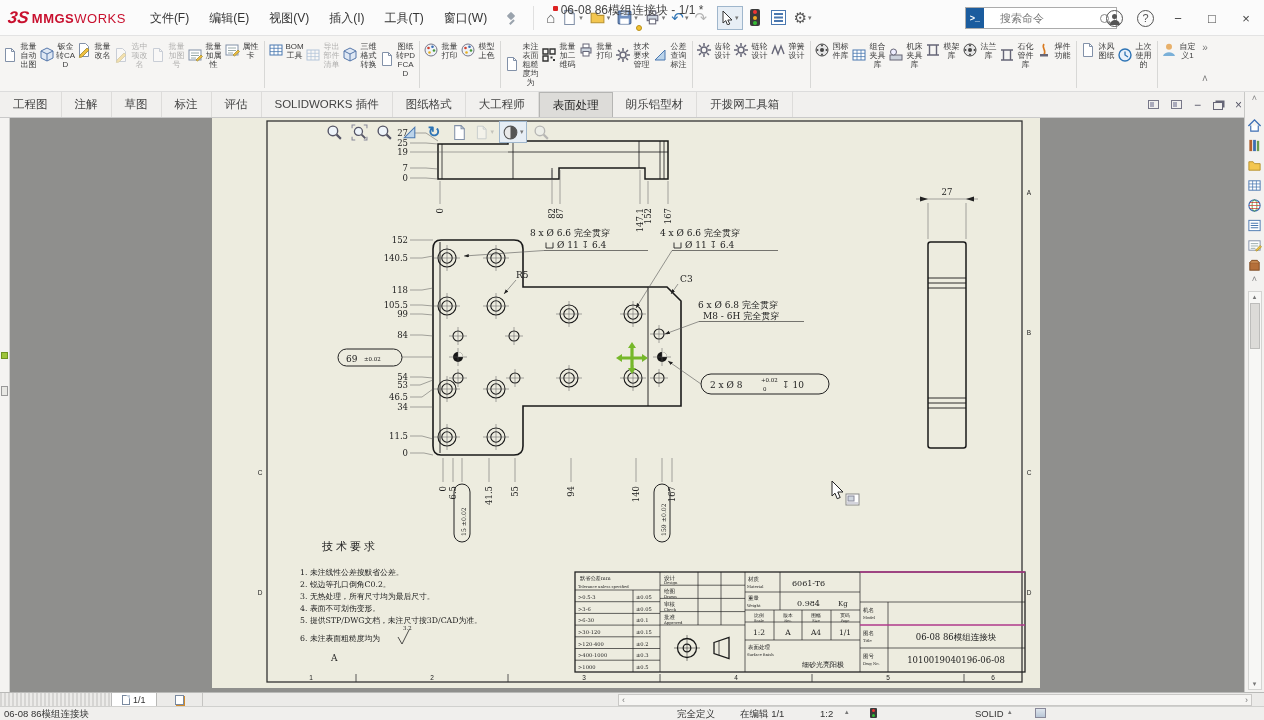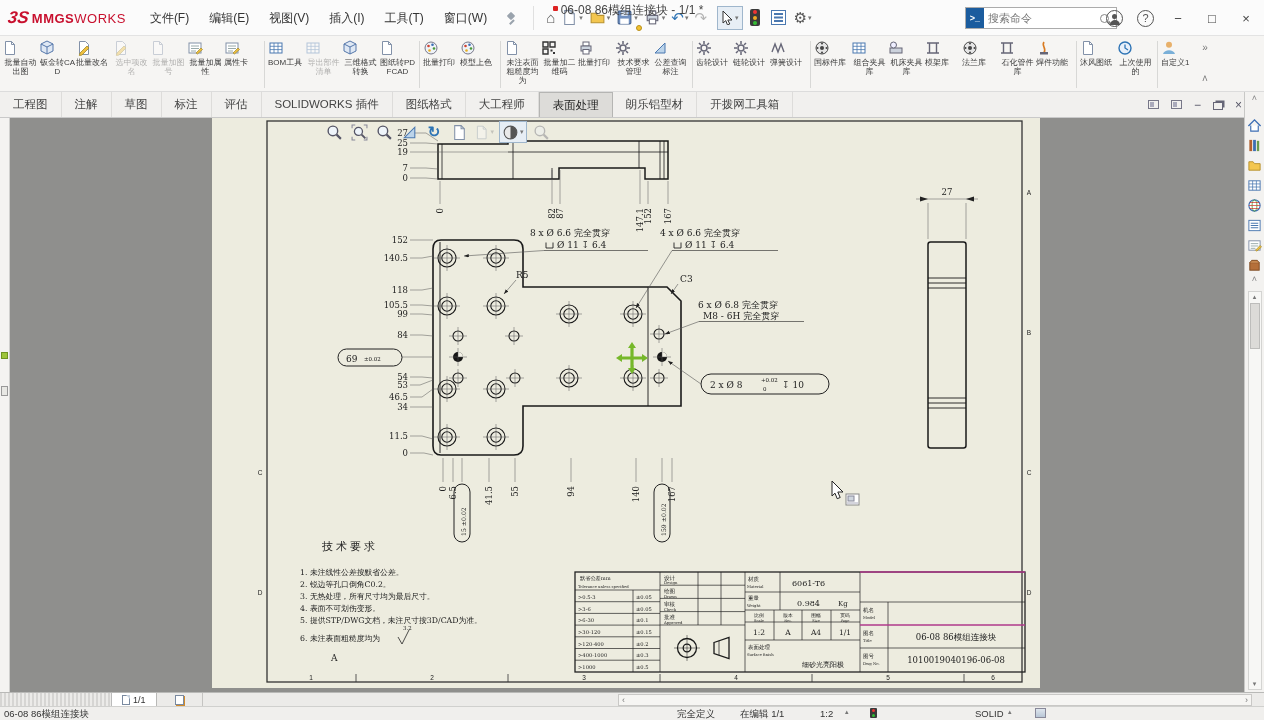--- a/index.html
+++ b/index.html
@@ -28,33 +28,33 @@
   .savewrap{position:relative;}
   .savewrap .lockdot{position:absolute;right:-2px;bottom:-1px;width:6px;height:6px;background:#f2c230;border-radius:3px;border:1px solid #b9901c;}
   .selbox{display:flex;align-items:center;border:1px solid #9fb6cc;background:#e7eef5;height:24px;padding:0 3px;margin-left:6px;}
   .tlight{width:10px;height:17px;background:#3a3a3a;border-radius:2px;display:flex;flex-direction:column;align-items:center;justify-content:space-evenly;margin:0 5px;}
   .tlight i{width:4px;height:4px;border-radius:2px;display:block;}
   .listicon{width:15px;height:15px;border:1px solid #4a78b0;background:#fff;position:relative;margin:0 4px;}
   .listicon::before{content:"";position:absolute;left:2px;top:2px;width:9px;height:1.5px;background:#4a78b0;box-shadow:0 3.5px 0 #4a78b0,0 7px 0 #4a78b0;}
   .doctitle{position:absolute;left:0;right:0;top:0;height:21px;display:flex;align-items:center;justify-content:center;pointer-events:none;font-size:12px;color:#444;}
   .search{position:absolute;left:965px;top:7px;width:152px;height:22px;background:#fff;border:1px solid #ababab;display:flex;align-items:center;}
   .search .cmd{width:18px;height:20px;background:#1b5c9e;color:#fff;font-size:9px;font-weight:bold;display:flex;align-items:center;justify-content:center;}
-  .search input{border:0;outline:0;flex:1;font-size:11px;padding:0 4px;min-width:0;color:#444;background:transparent;font-family:"Liberation Sans",sans-serif;}
+  .search input{border:0;outline:0;flex:1;font-size:11px;padding:0 4px;min-width:0;color:#444;background:transparent;font-family:"Liberation Sans",sans-serif;margin-left:12px;}
   .search .mag{width:9px;height:9px;border:1.5px solid #888;border-radius:50%;position:relative;margin-right:2px;}
   .search .mag::after{content:"";position:absolute;left:7px;top:7px;width:4px;height:1.5px;background:#888;transform:rotate(45deg);}
   .tb-right{position:absolute;right:8px;top:0;height:36px;display:flex;align-items:center;gap:14px;}
   .circbtn{width:17px;height:17px;border:1.4px solid #555;border-radius:50%;display:flex;align-items:center;justify-content:center;font-size:11px;color:#555;}
   .person{position:relative;width:17px;height:17px;border:1.4px solid #555;border-radius:50%;}
   .person::before{content:"";position:absolute;left:5px;top:3px;width:5px;height:5px;border-radius:50%;background:#555;}
   .person::after{content:"";position:absolute;left:2.5px;top:9px;width:10px;height:5px;border-radius:5px 5px 0 0;background:#555;}
   .winbtn{font-size:13px;color:#444;width:20px;text-align:center;}
 
   
   .ribbon{position:absolute;left:0;top:36px;width:1264px;height:56px;background:#f6f5f3;border-bottom:1px solid #dcdcdc;display:flex;align-items:flex-start;padding:2px 0 0 2px;}
-  .rbtn{width:37px;display:flex;flex-direction:column;align-items:flex-start;padding-top:2px;cursor:default;}
+  .rbtn{width:37px;display:flex;align-items:center;padding-top:2px;cursor:default;}
   .rbtn .ig{width:16px;height:16px;flex:0 0 16px;}
   .rlbl{font-size:8px;line-height:9px;text-align:center;color:#3c3c3c;margin-top:2px;word-break:break-all;}
   .rbtn.disabled{opacity:.38;}
   .rsep{width:1px;align-self:stretch;background:#d8d8d6;margin:3px 3px;}
   .rend{margin-left:2px;display:flex;flex-direction:column;align-items:center;justify-content:space-between;height:50px;padding:4px 2px;color:#777;}
   .rend span{font-size:10px;}
 
   
   .tabsrow{position:absolute;left:0;top:92px;width:1264px;height:26px;background:#f1f0ee;border-bottom:1px solid #c9c9c9;display:flex;align-items:stretch;}
   .ctab{padding:0 13px;font-size:11.5px;color:#444;display:flex;align-items:center;border-right:1px solid #dddcda;white-space:nowrap;}

